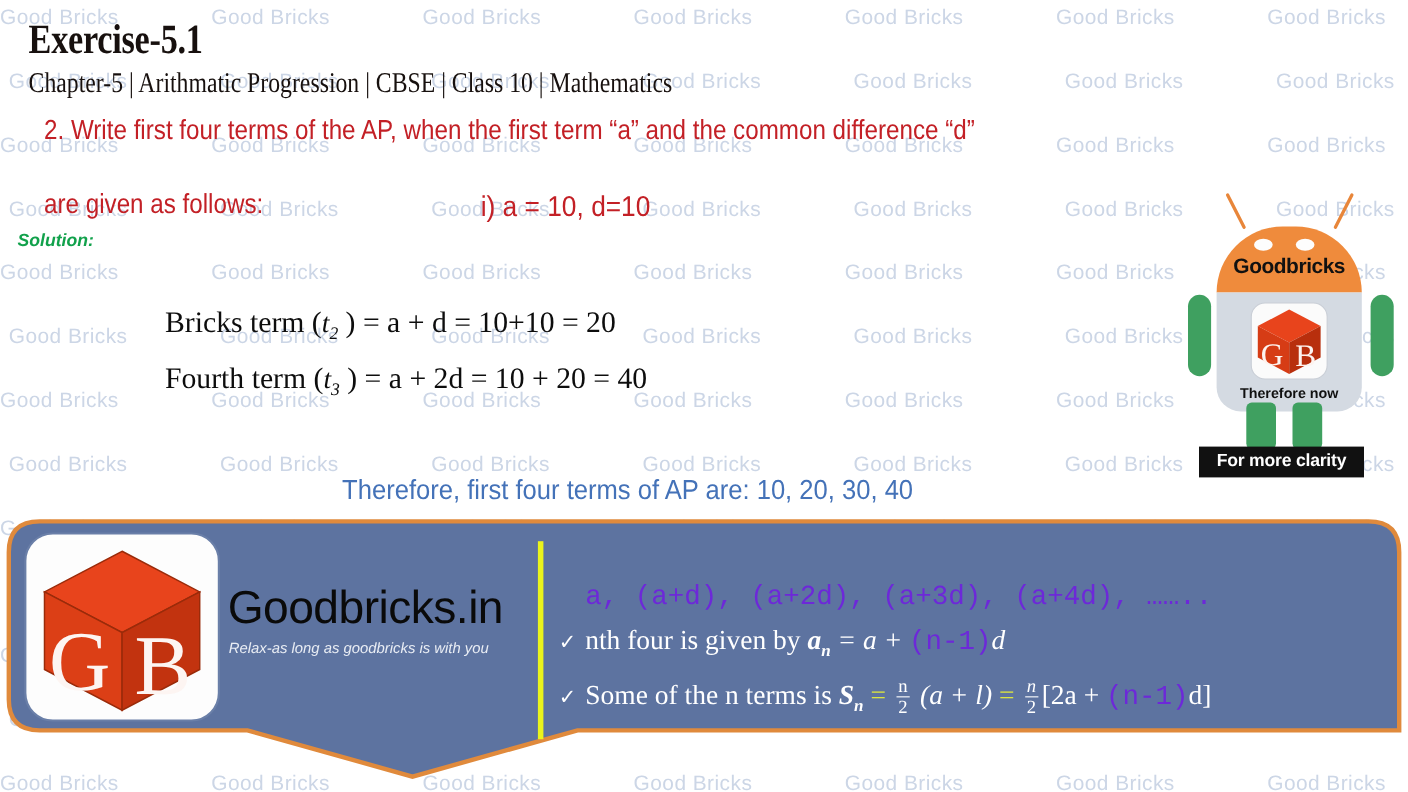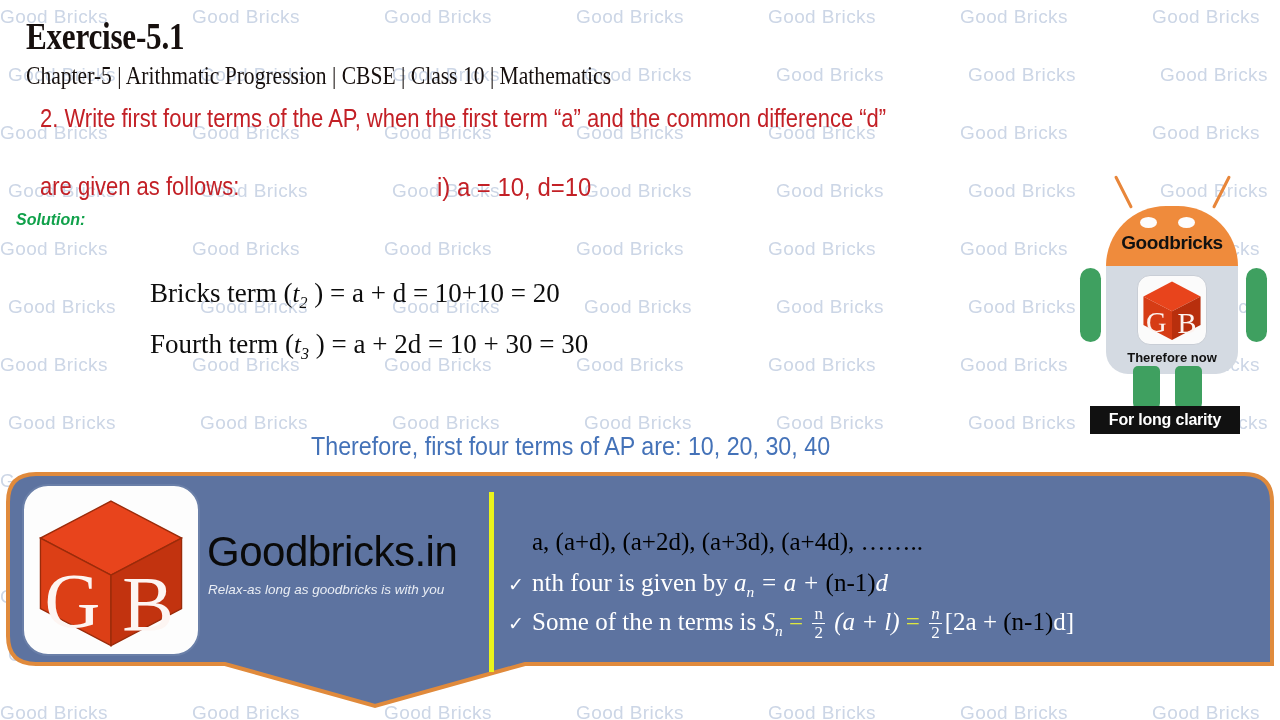--- a/index.html
+++ b/index.html
@@ -150,31 +150,31 @@
   }
   .divider-bar {
     position:absolute; left:489px; top:24px; width:5px; height:180px;
     background:#eaf41c;
   }
   .bullet-row {
     position:absolute; left:508px; white-space:nowrap;
     font-family:"Liberation Serif", serif; color:#ffffff;
   }
   .chk { display:inline-block; width:24px; color:#fff; font-size:19px; }
-  .yellow { color:#000000; }
+  .yellow { color:#6d28d9;font-family:Liberation Mono, monospace; }
   .ygreen { color:#dde63f; }
   .ital { font-style:italic; }
   .frac {
     display:inline-block; vertical-align:middle;
     text-align:center; font-size:17px; line-height:1.05;
     margin:0 3px; position:relative; top:-1px;
   }
   .frac .num { display:block; border-bottom:1.6px solid #fff; padding:0 2px; }
   .frac .den { display:block; padding:0 2px; }
-  .sub-it { font-style:italic; }
+  .sub-it { font-style:italic;font-weight:bold; }
   .sub-it sub { font-size:.62em; font-style:italic; }
 </style>
 </head>
 <body>
 
 <div id="watermarks">
     <div class="wm" style="left: 0px; top: 6px;">Good Bricks</div>
     <div class="wm" style="left: 192px; top: 6px;">Good Bricks</div>
     <div class="wm" style="left: 384px; top: 6px;">Good Bricks</div>
     <div class="wm" style="left: 576px; top: 6px;">Good Bricks</div>
@@ -279,21 +279,21 @@
   <div class="sol-label">Solution:</div>
 
   <div class="math-line" id="step1" style="top:278px;">
     <span>Bricks term</span>
     (<span class="sub"><span>t</span><sub>2</sub></span> )
     <span>= a + d = 10+10 = 20</span>
   </div>
   <div class="math-line" id="step2" style="top:329px;">
     <span>Fourth term</span>
     (<span class="sub"><span>t</span><sub>3</sub></span> )
-    <span>= a + 2d = 10 + 30 = 30</span>
+    <span>= a + 2d = 10 + 20 = 40</span>
   </div>
 
   <div class="conclusion">Therefore, first four terms of AP are: 10, 20, 30, 40</div>
 
   <div id="mascot">
     <div class="antenna" style="left:44px; top:6px; transform:rotate(-27deg);"></div>
     <div class="antenna" style="left:142px; top:6px; transform:rotate(27deg);"></div>
 
     <div class="head"></div>
     <div class="eye" style="left:62px; top:49px;"></div>
@@ -309,21 +309,21 @@
     <div class="app-icon">
       <svg width="68" height="68" viewBox="0 0 100 100">
         <polygon points="50,8 92,30 50,52 8,30" fill="#e8441c"></polygon>
         <polygon points="8,30 50,52 50,94 8,72" fill="#d63c15"></polygon>
         <polygon points="92,30 92,72 50,94 50,52" fill="#b82f0d"></polygon>
         <text x="27" y="82" font-family="Liberation Serif, serif" font-size="42" fill="#fdf3ef" text-anchor="middle">G</text>
         <text x="72" y="84" font-family="Liberation Serif, serif" font-size="42" fill="#fdf3ef" text-anchor="middle">B</text>
       </svg>
     </div>
     <div class="dl-text">Therefore now</div>
-    <div class="clarity-banner">For long clarity</div>
+    <div class="clarity-banner">For more clarity</div>
   </div>
 
 </div>
 
 <div id="footer">
   <svg class="footer-svg" viewBox="0 0 1280 252" preserveAspectRatio="none">
     <path d="M 8,34 Q 8,6 36,6 L 1244,6 Q 1272,6 1272,34 L 1272,196
              L 525,196 L 375,238 L 225,196 L 36,196 Q 8,196 8,168 Z" fill="#5d73a0" stroke="#e08a3c" stroke-width="4"></path>
   </svg>
 
@@ -347,21 +347,21 @@
       <span>a, (a+d), (a+2d), (a+3d), (a+4d), ……..</span>
     </div>
 
     <div class="bullet-row" style="top:101px; font-size:25px;">
       <span class="chk">✓</span><span>nth four is given by</span>
       <span class="sub-it"><span>a</span><sub>n</sub></span>
       <span class="ital">= a +</span>
       <span class="yellow">(n-1)</span><span class="ital">d</span>
     </div>
 
-    <div class="bullet-row" style="top:138px; font-size:25px;">
+    <div class="bullet-row" style="top:148px; font-size:25px;">
       <span class="chk">✓</span><span>Some of the n terms is</span>
       <span class="sub-it"><span>S</span><sub>n</sub></span>
       <span class="ygreen">=</span>
       <span class="frac">
         <span class="num">n</span>
         <span class="den">2</span>
       </span>
       <span class="ital">(a + l)</span>
       <span class="ygreen">=</span>
       <span class="frac">

